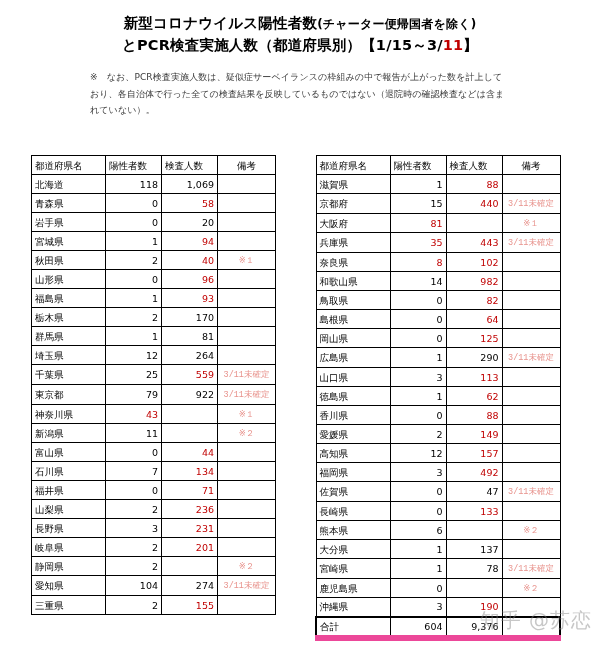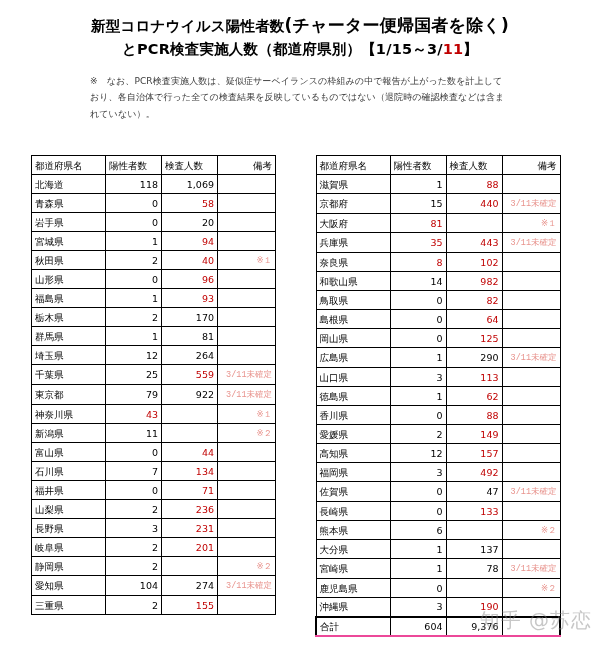--- a/index.html
+++ b/index.html
@@ -25,21 +25,21 @@
     text-align: center;
   }
   .title-line {
     font-size: 14.5px;
     font-weight: bold;
     letter-spacing: 0.2px;
     line-height: 1.55;
     white-space: nowrap;
   }
   .title-small {
-    font-size: 17px;
+    font-size: 12px;
     font-weight: bold;
   }
   .title-accent {
     color: #c00000;
   }
 
   
   #footnote {
     margin: 12px auto 0 auto;
     width: 420px;
@@ -78,33 +78,33 @@
     padding: 0 3px;
     font-weight: normal;
     line-height: 17px;
     white-space: nowrap;
     overflow: hidden;
   }
   
   .col-pref  { width: 74px;  text-align: left;  }
   .col-pos   { width: 56px;  text-align: right; }
   .col-test  { width: 56px;  text-align: right; margin-left: 32px; }
-  .col-note  { width: 58px;  text-align: right;  }
+  .col-note  { width: 58px;  text-align: center;  }
 
   thead th { text-align: left; font-size: 9.5px; }
   thead th.col-pos,
   thead th.col-test { text-align: left; }
 
   .num-red   { color: #c00000; }
   .note-red  { color: #e8938d; font-size: 8.5px; font-family: Liberation Mono, monospace; }
   .note-mark { color: #e8938d; font-size: 8.5px; }
 
   tr.total-row td {
     border-top: 2px solid #000000;
-    border-bottom: 2px solid #ec4899;
+    border-bottom: 6px solid #ec4899;
   }
   tr.total-row td.col-pref { border-left: 2px solid #000000; }
   tr.total-row td.col-note { border-right: 2px solid #000000; }
 
   
   table.data-table {
     border: 1.6px solid #000000;
   }
 
   

